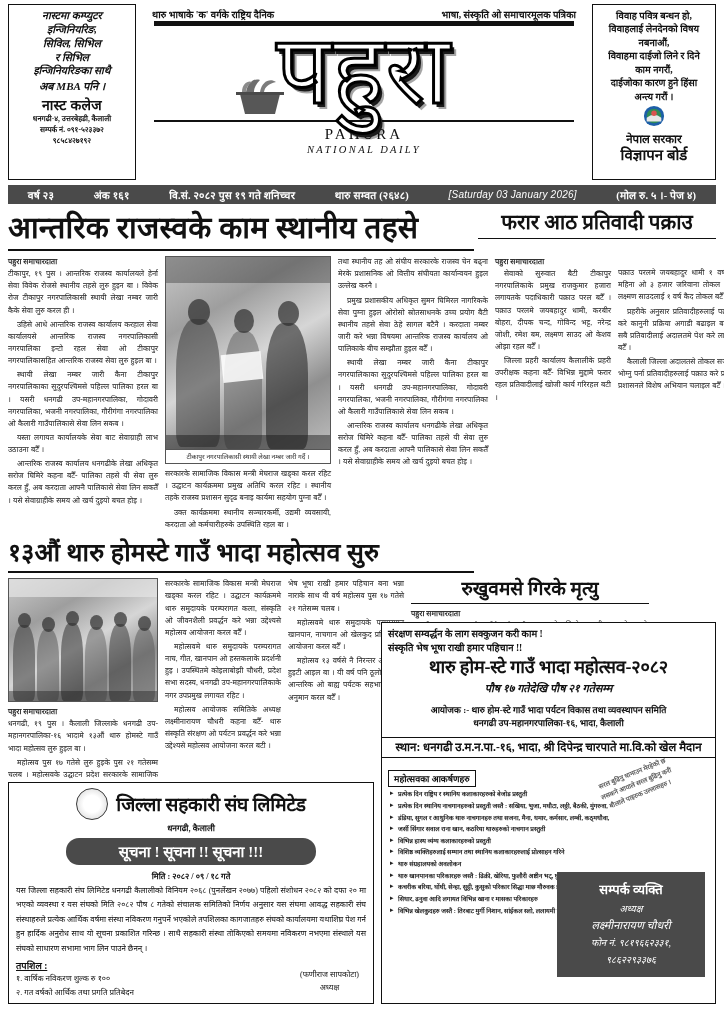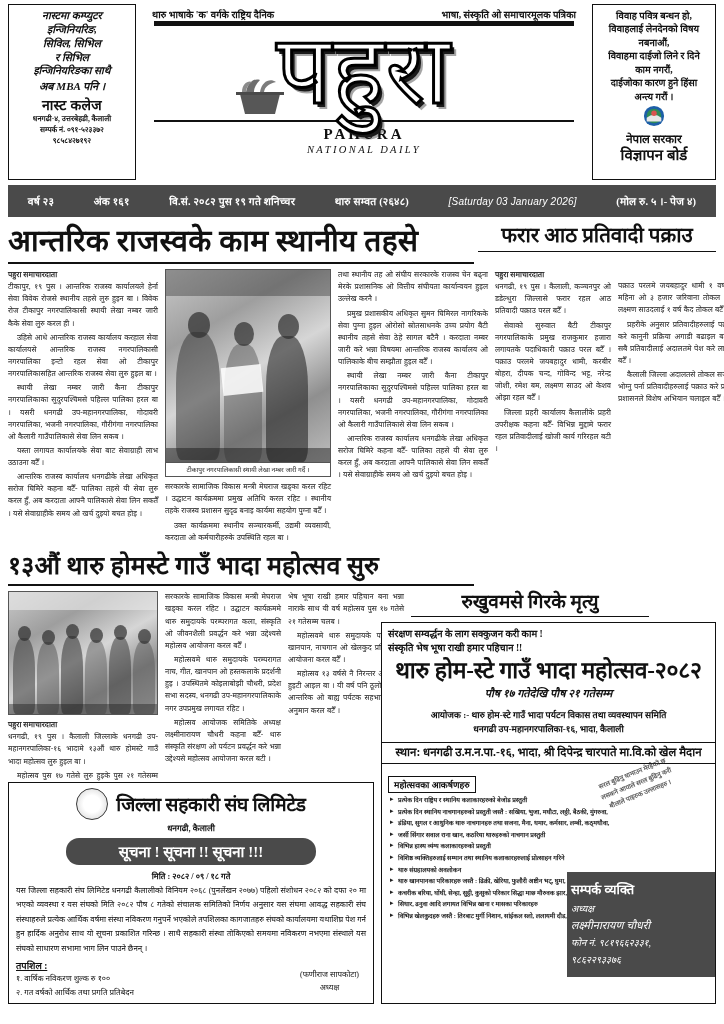--- a/index.html
+++ b/index.html
@@ -35,29 +35,29 @@
   .logo{
     font-size:96px;line-height:.98;font-weight:normal;
     font-family:"Liberation Serif","DejaVu Serif",serif;
     letter-spacing:2px;
     color:#fff;
     -webkit-text-stroke:3px #000;
     text-shadow:3px 4px 0 #1a1a1a, 5px 6px 0 rgba(0,0,0,.35);
   }
   .logo-rule{height:5px;background:#111;margin:0 14px 0;}
   .logo-rule2{height:2px;background:#111;margin:2px 14px 0;}
-  .latin{font-weight:bold;font-size:15px;letter-spacing:3px;margin-top:4px;}
+  .latin{font-weight:normal;font-size:15px;letter-spacing:3px;margin-top:4px;}
   .latin2{font-style:italic;font-size:10.5px;letter-spacing:2.4px;margin-top:1px;}
   .pot{position:absolute;left:92px;bottom:2px;width:56px;height:40px;opacity:.85;}
 
   
   .infobar{
     margin-top:5px;background:#4a4a4a;color:#fff;
     display:flex;justify-content:space-around;align-items:center;
-    font-size:10.4px;font-weight:bold;height:32px;letter-spacing:.2px;
+    font-size:10.4px;font-weight:bold;height:19px;letter-spacing:.2px;
   }
   .infobar .en{font-family:"Liberation Sans",sans-serif;font-style:italic;font-weight:normal;font-size:10px;}
 
   
   .hl-row{display:flex;margin-top:7px;gap:4px;}
   .hl-main{flex:1;}
   .hl1{font-size:30px;font-weight:bold;line-height:1.12;letter-spacing:.2px;}
   .hl-side{width:238px;}
   .hl2{font-size:20.5px;font-weight:bold;text-align:center;line-height:1.15;}
   .rule-thick{height:2.5px;background:#111;margin:4px 0 5px;}
@@ -89,42 +89,42 @@
     padding:2px 3px;text-align:center;color:#222;background:#fff;
   }
 
   
   .fest-ad{
     position:absolute;left:381px;top:622px;width:335px;height:382px;
     border:1.5px solid #111;box-sizing:border-box;background:#fff;overflow:hidden;
   }
   .fest-top{text-align:left;font-size:9.6px;font-weight:bold;line-height:1.45;padding:4px 6px 2px;}
   .fest-title{
-    text-align:center;font-size:23px;font-weight:bold;line-height:1.1;
+    text-align:center;font-size:18px;font-weight:bold;line-height:1.1;
     margin:1px 0 0;letter-spacing:-.2px;
   }
   .fest-sub{text-align:center;font-size:11px;font-style:italic;font-weight:bold;margin-top:2px;}
   .fest-org{text-align:center;font-size:9px;font-weight:bold;margin-top:9px;line-height:1.5;}
   .fest-place{
     text-align:center;font-size:11.5px;font-weight:bold;margin-top:6px;
     border-top:1px solid #111;border-bottom:1px solid #111;padding:3px 2px;line-height:1.2;
   }
   .fest-attr{
     display:inline-block;font-size:9px;font-weight:bold;
     border:1px solid #111;padding:1px 5px;margin:12px 0 2px 6px;
   }
   .fest-list{margin:0;padding:0 8px 0 8px;list-style:none;}
   .fest-list li{
     font-size:6.4px;line-height:1.58;font-weight:bold;color:#222;
     position:relative;padding-left:8px;margin-bottom:1.5px;
   }
   .fest-list li:before{content:"\25B8";position:absolute;left:0;top:-1px;font-size:7px;}
   .contact{
-    position:absolute;right:0;bottom:26px;width:140px;
-    background:#4a4a4a;color:#fff;padding:8px 4px 10px;
+    position:absolute;right:10px;bottom:26px;width:140px;
+    background:#4a4a4a;color:#fff;text-align:center;padding:8px 4px 10px;
   }
   .contact .t{font-size:13px;font-weight:bold;}
   .contact .r{font-size:9.5px;font-style:italic;margin-top:4px;}
   .contact .n{font-size:11px;font-style:italic;margin-top:3px;line-height:1.4;}
   .contact .p{font-size:9.6px;font-style:italic;margin-top:3px;line-height:1.45;}
   .stamp{
     position:absolute;right:10px;top:142px;width:118px;height:86px;
     transform:rotate(-22deg);color:#333;font-size:6.6px;font-weight:bold;
     line-height:1.7;opacity:.78;text-align:center;
   }
@@ -266,21 +266,20 @@
         <p class="first">तथा स्थानीय तह ओ संघीय सरकारके राजस्व चेन बढ्ना मेरके प्रशासनिक ओ वित्तीय संघीयता कार्यान्वयन हुइल उल्लेख करनै ।</p>
         <p>प्रमुख प्रशासकीय अधिकृत सुमन घिमिरल नागरिकके सेवा पुग्ना हुइल ओरोसो स्रोतसाधनके उच्च प्रयोग बैटी स्थानीय तहसे सेवा ठेहे सागल बटैनै । करदाता नम्बर जारी करे भन्ना विषयमा आन्तरिक राजस्व कार्यालय ओ पालिकाके बीच सम्झौता हुइल बटैँ ।</p>
         <p>स्थायी लेखा नम्बर जारी कैना टीकापुर नगरपालिकाका सुदुरपश्चिमसे पहिल्ल पालिका हरल बा । यसरी धनगढी उप-महानगरपालिका, गोदावरी नगरपालिका, भजनी नगरपालिका, गौरीगंगा नगरपालिका ओ कैलारी गाउँपालिकासे सेवा लिन सकब ।</p>
         <p>आन्तरिक राजस्व कार्यालय धनगढीके लेखा अधिकृत सरोज घिमिरे कहना बटैँ- पालिका तहसे यी सेवा लुरु करल हुँ, अब करदाता आफ्नै पालिकासे सेवा लिन सकतैँ । यसे सेवाग्राहीके समय ओ खर्च दुइयो बचत होइ ।</p>
       </div>
     </div>
 
     <div class="col" style="width:116px;flex:none;">
       <div class="byline">पहुरा समाचारदाता</div>
       <div class="body">
-        <p class="first">धनगढी, १९ पुस । कैलाली, कञ्चनपुर ओ डडेल्धुरा जिल्लासे फरार रहल आठ प्रतिवादी पक्राउ परल बटैँ ।</p>
         <p>सेवाको सुरुवात बैटी टीकापुर नगरपालिकाके प्रमुख राजकुमार हजारा लगायतके पदाधिकारी पक्राउ परल बटैँ । पक्राउ परलमे जयबहादुर धामी, करबीर बोहरा, दीपक चन्द, गोविन्द भट्ट, नरेन्द्र जोशी, रमेश बम, लक्ष्मण साउद ओ केशव ओझा रहल बटैँ ।</p>
         <p>जिल्ला प्रहरी कार्यालय कैलालीके प्रहरी उपरीक्षक कहना बटैँ- विभिन्न मुद्दामे फरार रहल प्रतिवादीलाई खोजी कार्य गरिरहल बटी ।</p>
       </div>
     </div>
     <div class="col" style="width:116px;flex:none;">
       <div class="body" style="margin-top:11px;">
         <p class="first">पक्राउ परलमे जयबहादुर धामी १ वर्ष ६ महिना ओ ३ हजार जरिवाना तोकल बटैँ, लक्ष्मण साउदलाई १ वर्ष कैद तोकल बटैँ ।</p>
         <p>प्रहरीके अनुसार प्रतिवादीहरुलाई पक्राउ करे कानुनी प्रक्रिया अगाडी बढाइल बटैँ । सबै प्रतिवादीलाई अदालतमे पेश करे लागल बटैँ ।</p>
         <p>कैलाली जिल्ला अदालतसे तोकल सजाय भोग्नु पर्ना प्रतिवादीहरुलाई पक्राउ करे प्रहरी प्रशासनले विशेष अभियान चलाइल बटैँ ।</p>
       </div>

